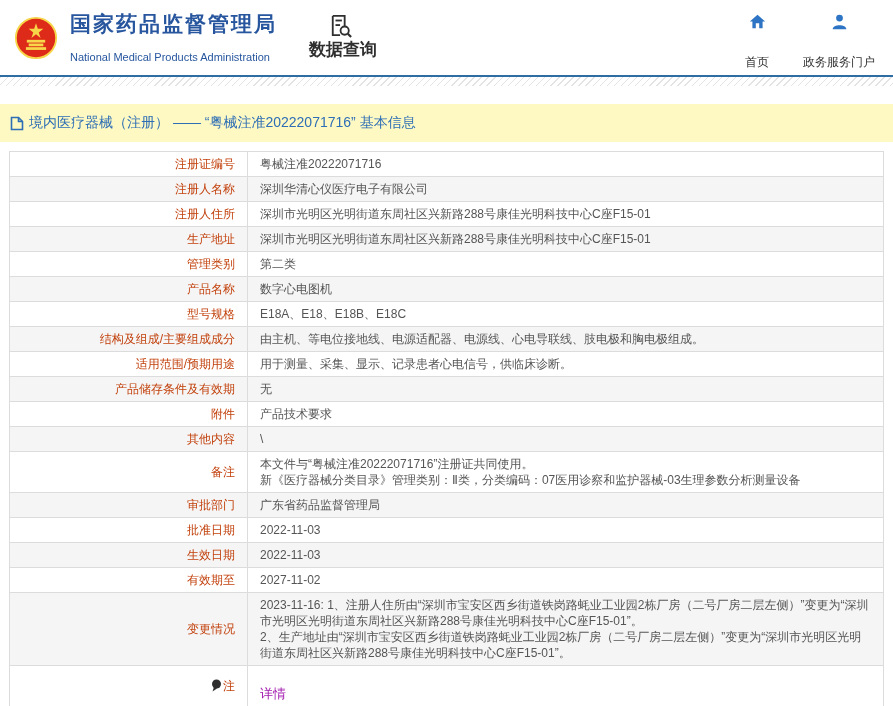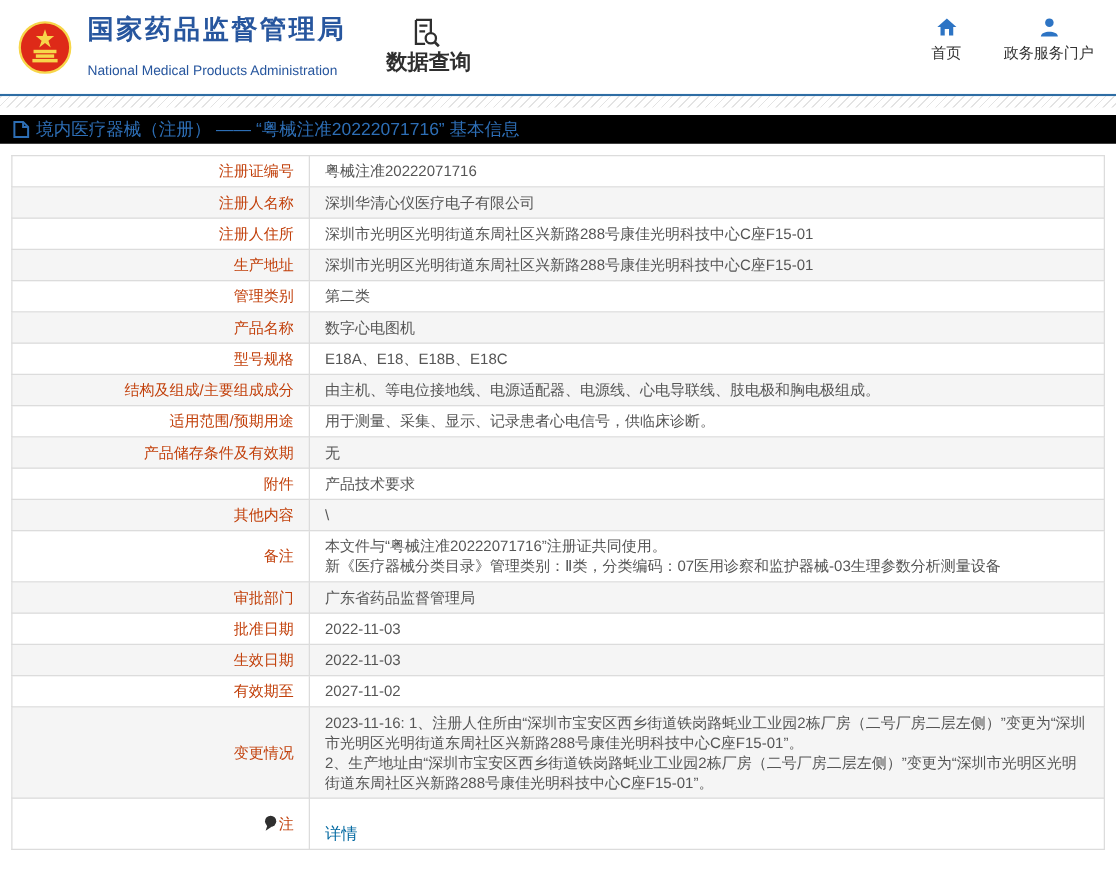--- a/index.html
+++ b/index.html
@@ -59,40 +59,40 @@
     display: flex;
     gap: 34px;
   }
   .nav-item {
     display: flex;
     flex-direction: column;
     align-items: center;
     cursor: pointer;
   }
   .nav-item .icon { width: 17px; height: 17px; margin-bottom: 4px; }
-  .nav-item .label { font-size: 12px; color: #333; white-space: nowrap; }
+  .nav-item .label { font-size: 12px; color: #333; white-space: nowrap; margin-top: 20px; }
 
   .blue-divider { height: 2px; background: #2e6da4; }
   .hatch-band {
     height: 9px;
     background: repeating-linear-gradient(
       135deg,
       #e3e3e3 0px, #e3e3e3 1px,
       #ffffff 1px, #ffffff 5px
     );
   }
 
   
   .breadcrumb {
-    height: 23px;
-    background: #000000;
+    height: 38px;
+    background: #fef9c3;
     display: flex;
     align-items: center;
     padding-left: 10px;
-    margin-top: 6px;
+    margin-top: 18px;
   }
   .breadcrumb .icon { width: 14px; height: 15px; margin-right: 5px; flex: 0 0 auto; }
   .breadcrumb .text { font-size: 14px; color: #2d6eb5; }
 
   
   .table-wrap { margin: 9px; }
   table.info {
     width: 875px;
     border-collapse: collapse;
     table-layout: fixed;
@@ -117,21 +117,21 @@
     word-break: break-all;
   }
   tr.row-note td { height: 33px; }
   td.lbl .pin-icon {
     display: inline-block;
     width: 11px; height: 13px;
     vertical-align: -2px;
     margin-right: 1px;
   }
   a.detail-link {
-    color: #0369a1;
+    color: #a21caf;
     text-decoration: none;
     font-size: 13px;
     cursor: pointer;
   }
 </style>
 </head>
 <body>
 
 <div class="header">
   <div class="logo-block">

